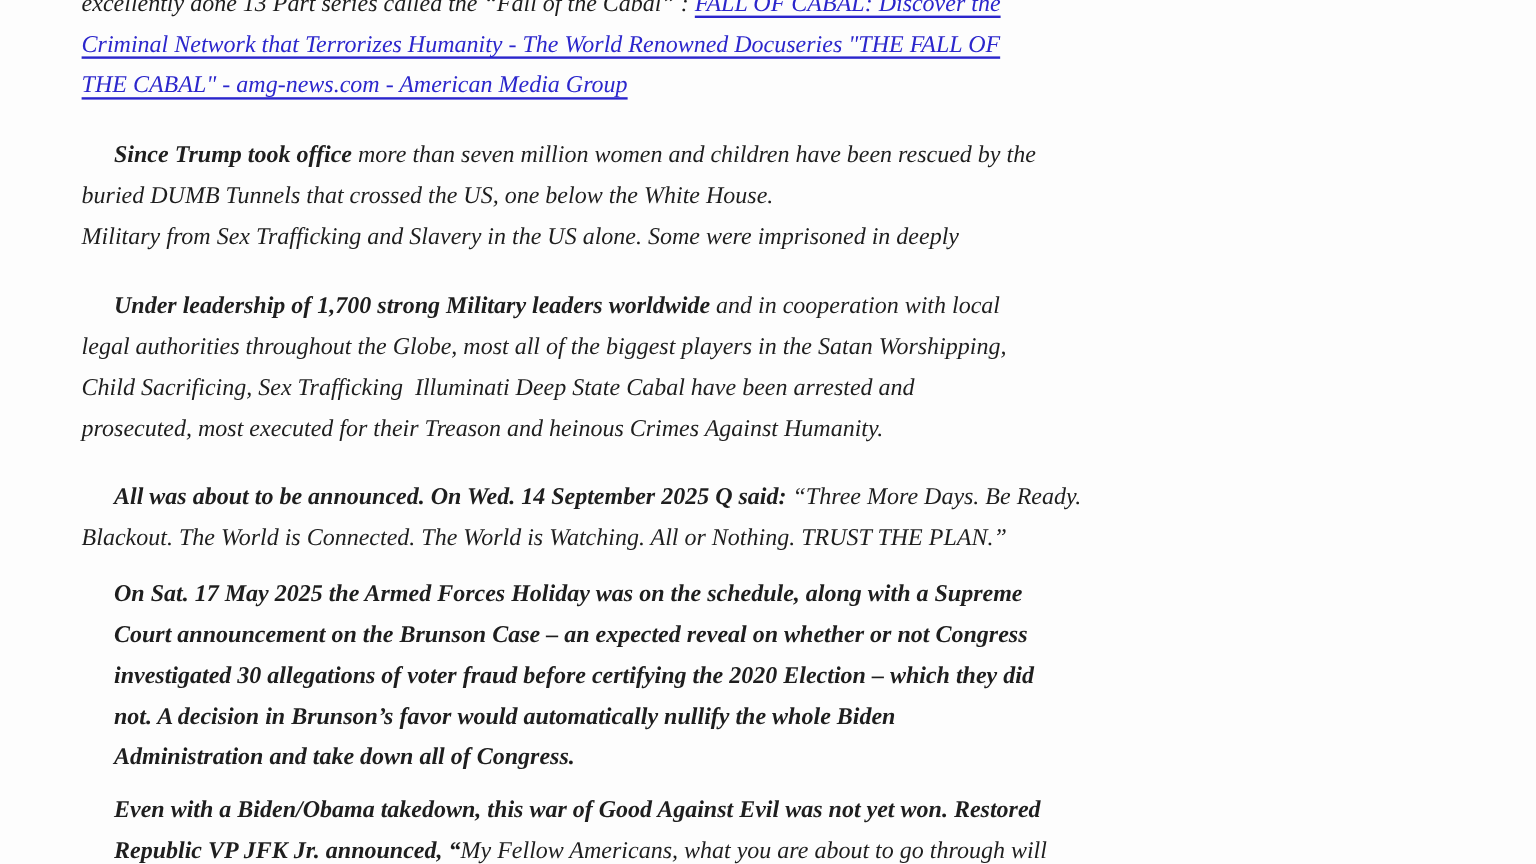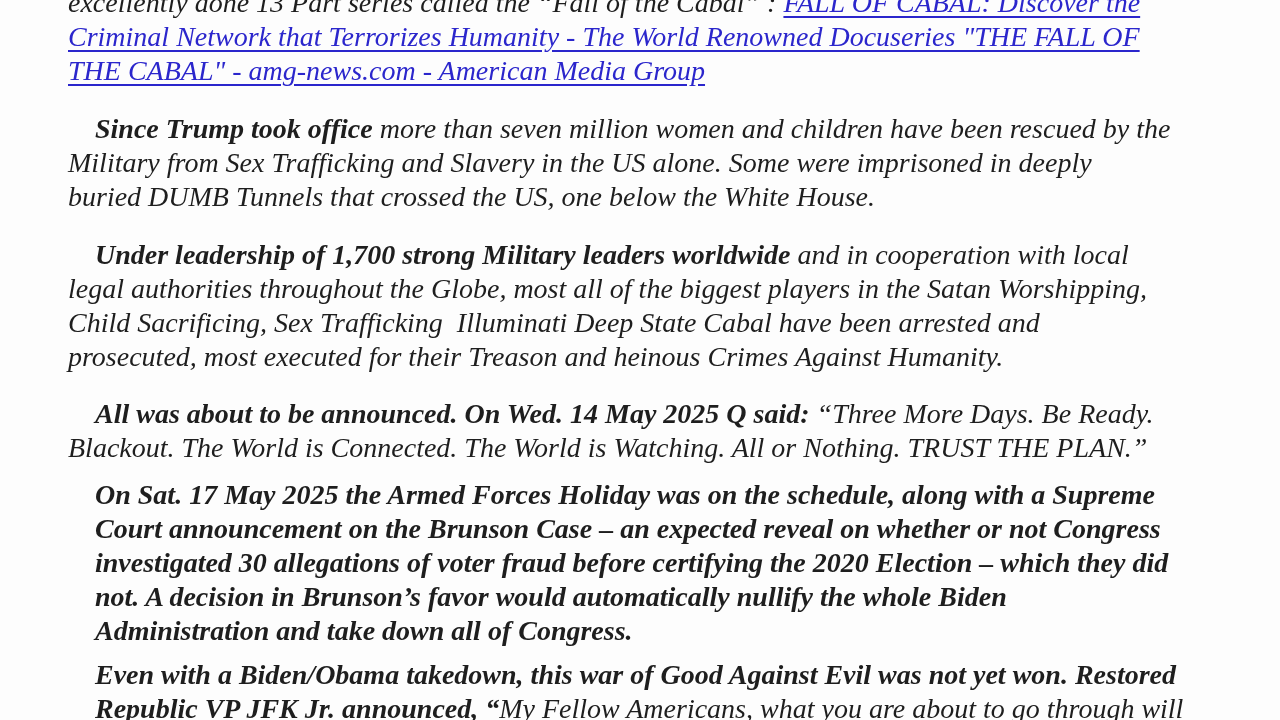--- a/index.html
+++ b/index.html
@@ -8,21 +8,21 @@
     width: 1280px;
     height: 720px;
     overflow: hidden;
     background: var(--bg, #fdfdfd);
   }
   .doc {
     position: absolute;
     inset: 0;
     font-family: "Liberation Serif", "DejaVu Serif", serif;
     font-style: italic;
-    font-size: 28px;
+    font-size: 20px;
     color: var(--fg, #1e1e1e);
   }
   .para {
     position: absolute;
     left: 68px;
     width: 1165px;
   }
   .line {
     height: 34px;
     line-height: 34px;
@@ -41,31 +41,31 @@
 <body>
 
 <div class="doc" id="doc">
     <div class="para" style="top: -14px;">
       <div class="line"><span class="run plain">excellently done 13 Part series called the “Fall of the Cabal” : </span><span class="run link">FALL OF CABAL: Discover the</span></div>
       <div class="line"><span class="run link">Criminal Network that Terrorizes Humanity - The World Renowned Docuseries "THE FALL OF</span></div>
       <div class="line"><span class="run link">THE CABAL" - amg-news.com - American Media Group</span></div>
     </div>
     <div class="para" style="top: 112px;">
       <div class="line"><span class="run bold">Since Trump took office </span><span class="run plain">more than seven million women and children have been rescued by the</span></div>
+      <div class="line"><span class="run plain">buried DUMB Tunnels that crossed the US, one below the White House.</span></div>
       <div class="line"><span class="run plain">Military from Sex Trafficking and Slavery in the US alone. Some were imprisoned in deeply</span></div>
-      <div class="line"><span class="run plain">buried DUMB Tunnels that crossed the US, one below the White House.</span></div>
     </div>
     <div class="para" style="top: 238px;">
       <div class="line"><span class="run bold">Under leadership of 1,700 strong Military leaders worldwide </span><span class="run plain">and in cooperation with local</span></div>
       <div class="line"><span class="run plain">legal authorities throughout the Globe, most all of the biggest players in the Satan Worshipping,</span></div>
       <div class="line"><span class="run plain">Child Sacrificing, Sex Trafficking  Illuminati Deep State Cabal have been arrested and</span></div>
       <div class="line"><span class="run plain">prosecuted, most executed for their Treason and heinous Crimes Against Humanity.</span></div>
     </div>
     <div class="para" style="top: 397px;">
-      <div class="line"><span class="run bold">All was about to be announced. On Wed. 14 May 2025 Q said: </span><span class="run plain">“Three More Days. Be Ready.</span></div>
+      <div class="line"><span class="run bold">All was about to be announced. On Wed. 14 September 2025 Q said: </span><span class="run plain">“Three More Days. Be Ready.</span></div>
       <div class="line"><span class="run plain">Blackout. The World is Connected. The World is Watching. All or Nothing. TRUST THE PLAN.”</span></div>
     </div>
     <div class="para" style="top: 478px; font-style: italic;">
       <div class="line"><span class="run bold">On Sat. 17 May 2025 the Armed Forces Holiday was on the schedule, along with a Supreme</span></div>
       <div class="line"><span class="run bold">Court announcement on the Brunson Case – an expected reveal on whether or not Congress</span></div>
       <div class="line"><span class="run bold">investigated 30 allegations of voter fraud before certifying the 2020 Election – which they did</span></div>
       <div class="line"><span class="run bold">not. A decision in Brunson’s favor would automatically nullify the whole Biden</span></div>
       <div class="line"><span class="run bold">Administration and take down all of Congress.</span></div>
     </div>
     <div class="para" style="top: 658px;">

